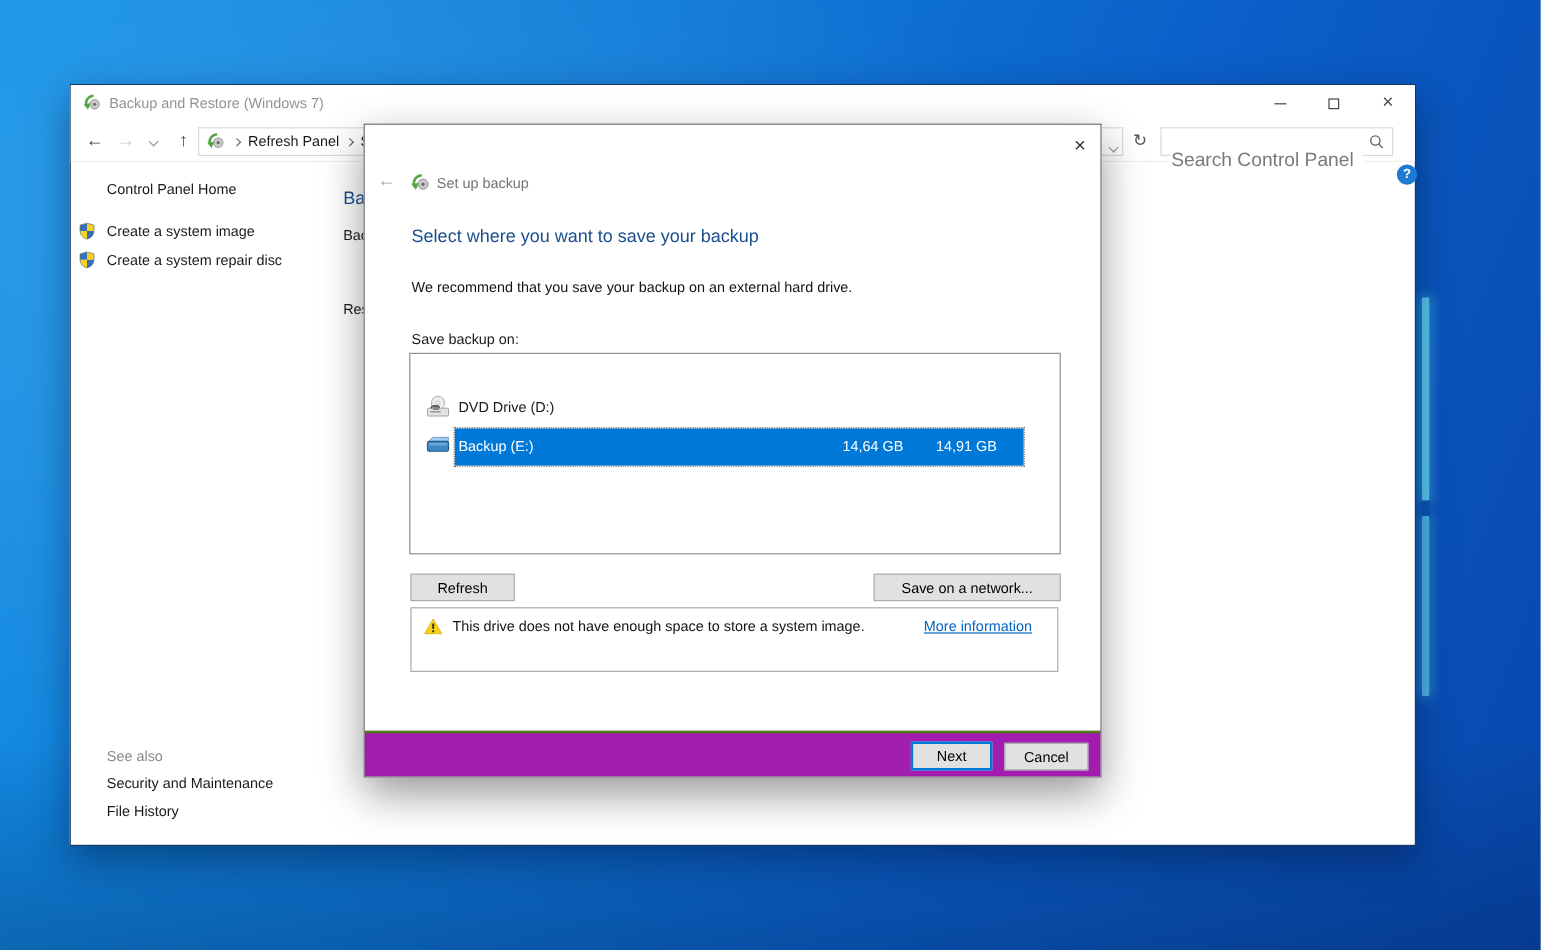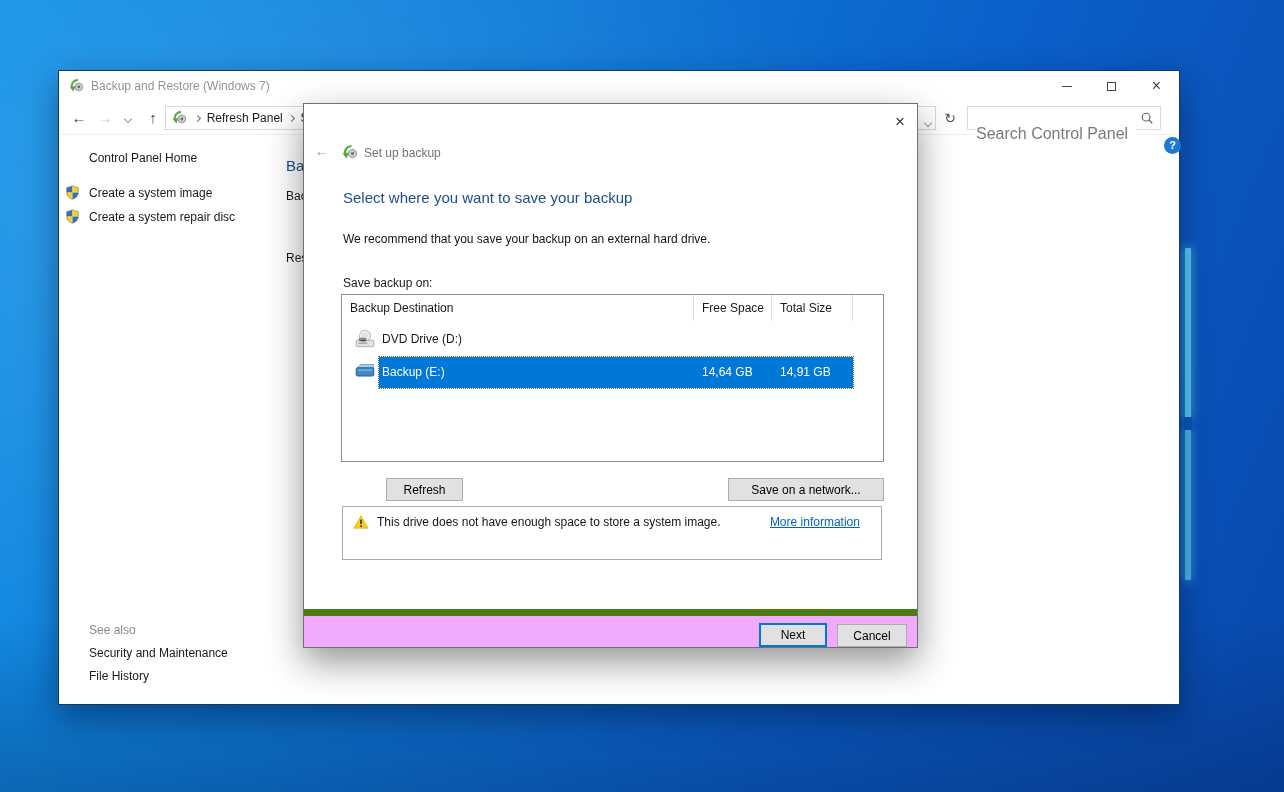--- a/index.html
+++ b/index.html
@@ -77,28 +77,28 @@
   .row-dvd { top:28px; } .row-bak { top:61px; }
   .lv-row .dicon { position:absolute; left:12px; top:5px; width:22px; height:22px; }
   .lv-row .dname { position:absolute; left:40px; top:9px; }
   .sel-bar { position:absolute; left:37px; top:1px; width:474px; height:31px; background:#0078d7; outline:1px dotted #6b6b6b; }
   .sel-bar .dname { position:absolute; left:3px; top:8px; color:#fff; }
   .sel-bar .dfree { position:absolute; left:323px; top:8px; color:#fff; }
   .sel-bar .dtotal { position:absolute; left:401px; top:8px; color:#fff; }
 
   .btn { position:absolute; height:23px; background:#e1e1e1; border:1px solid #adadad; font-size:12px; color:#000;
     text-align:center; font-family:inherit; }
-  .btn-refresh { left:38px; top:374px; width:77px;margin-left:44px; }
+  .btn-refresh { left:38px; top:374px; width:87px; }
   .btn-network { left:424px; top:374px; width:156px; }
   .warnbox { position:absolute; left:38px; top:402px; width:540px; height:54px; border:1px solid #a9adb3; background:#fff; }
   .warnbox .wicon { position:absolute; left:10px; top:8px; width:16px; height:14px; }
   .warnbox .wtext { position:absolute; left:34px; top:8px; font-size:12px; color:#141414; white-space:nowrap; }
   .warnbox a { color:#0563c1; text-decoration:underline;margin-left:46px; }
 
-  .dlg-footer { position:absolute; left:0; bottom:0; width:100%; height:38px; background:#f0abfc; border-top:7px solid #4d7c0f; }
+  .dlg-footer { position:absolute; left:0; bottom:0; width:100%; height:38px; background:#a21caf; border-top:2px solid #4d7c0f; }
   .btn-next { left:455px; top:7px; width:68px; height:24px; border:2px solid #0078d7; background:#e1e1e1; }
   .btn-cancel { left:533px; top:8px; width:70px; }
 </style>
 </head>
 <body>
 
 <div class="desktop">
   <div class="beam beam-a"></div>
   <div class="beam beam-b"></div>
   <div class="beam-notch"></div>
@@ -215,25 +215,20 @@
         <path d="M0.8 9.2 L4.6 14.4 L6.9 8.6 Z" fill="#57a746"></path>
       </svg>
     </span>
     <span class="dlg-title">Set up backup</span>
 
     <div class="dlg-heading">Select where you want to save your backup</div>
     <div class="dlg-desc">We recommend that you save your backup on an external hard drive.</div>
     <div class="dlg-listlabel">Save backup on:</div>
 
     <div class="listbox">
-      <div class="lv-header">
-        <span class="lv-h lv-h1">Backup Destination</span>
-        <span class="lv-h lv-h2">Free Space</span>
-        <span class="lv-h lv-h3">Total Size</span>
-      </div>
 
       <div class="lv-row row-dvd">
         <span class="dicon">
           <svg viewBox="0 0 20 18" width="22" height="22">
             <rect x="2" y="10" width="16" height="6" rx="1" fill="#e3e3e3" stroke="#9c9c9c" stroke-width="0.7"></rect>
             <rect x="4" y="12.2" width="8" height="1.2" fill="#9c9c9c"></rect>
             <circle cx="10" cy="6" r="5" fill="#ececec" stroke="#a8a8a8" stroke-width="0.7"></circle>
             <circle cx="10" cy="6" r="1.4" fill="#fcfcfc" stroke="#b5b5b5" stroke-width="0.5"></circle>
             <ellipse cx="8" cy="9.4" rx="3.4" ry="1.8" fill="#4a4a4a"></ellipse>
             <text x="8" y="10.3" font-size="2.4" fill="#ffffff" text-anchor="middle">DVD</text>

